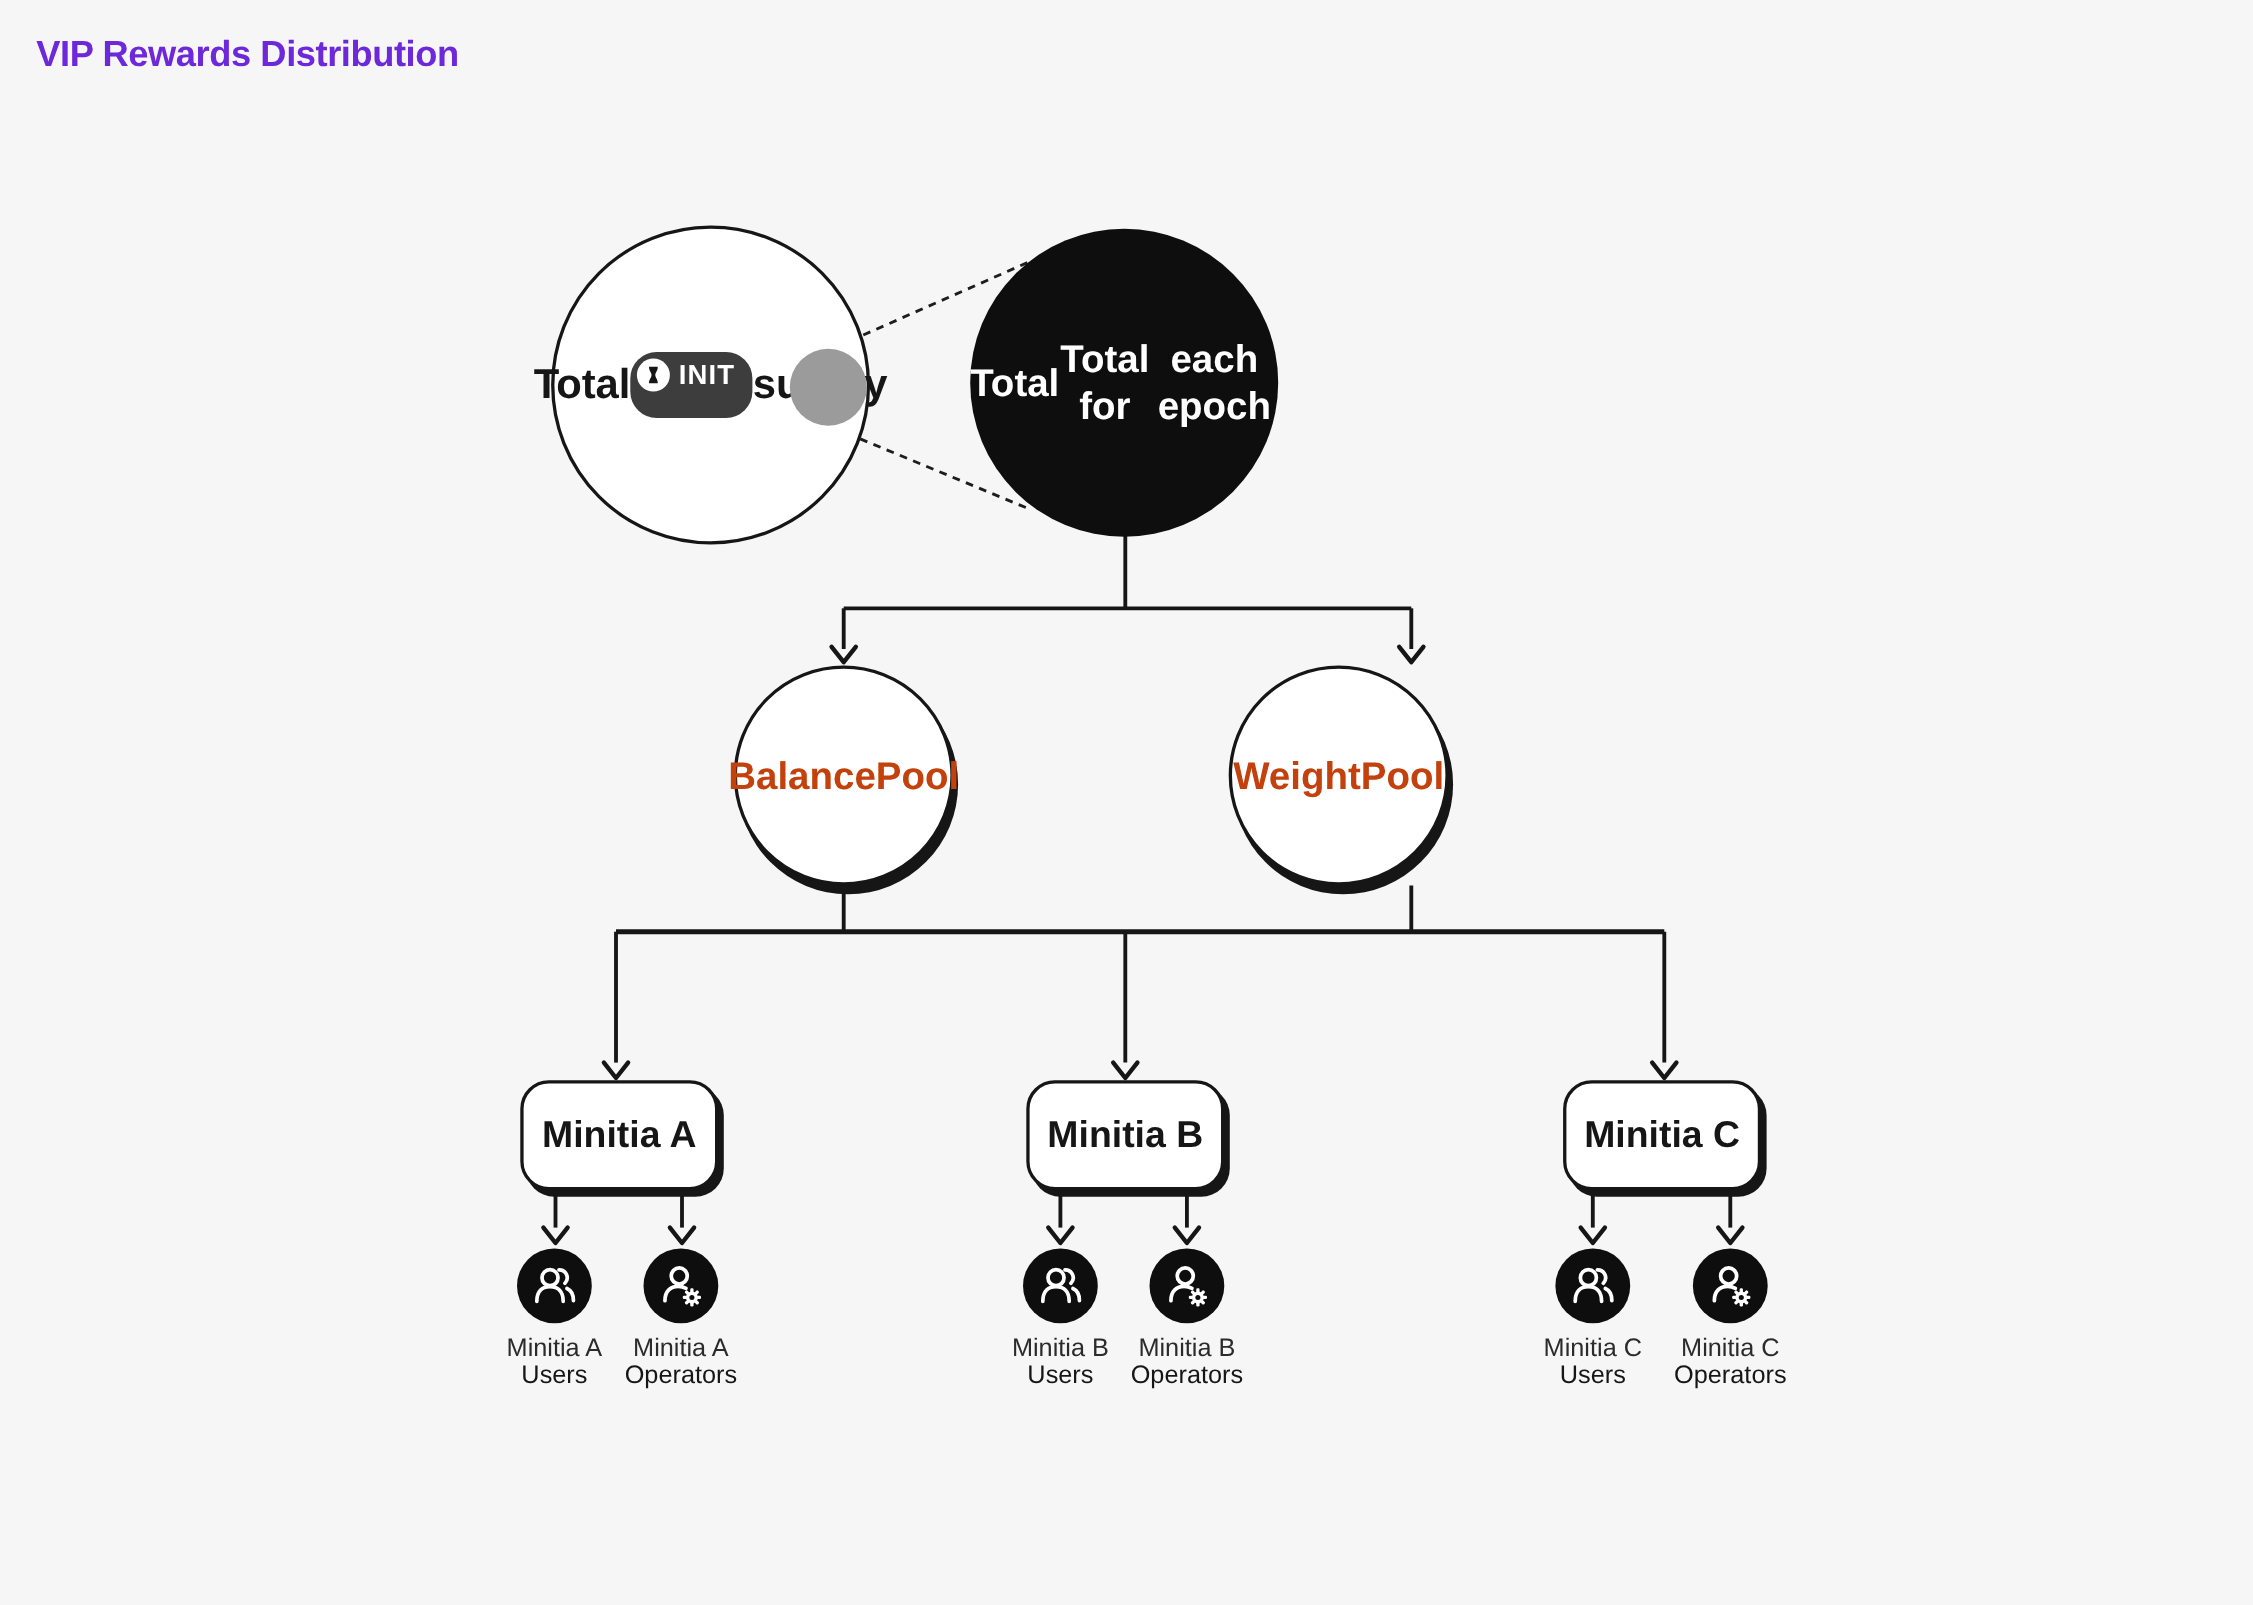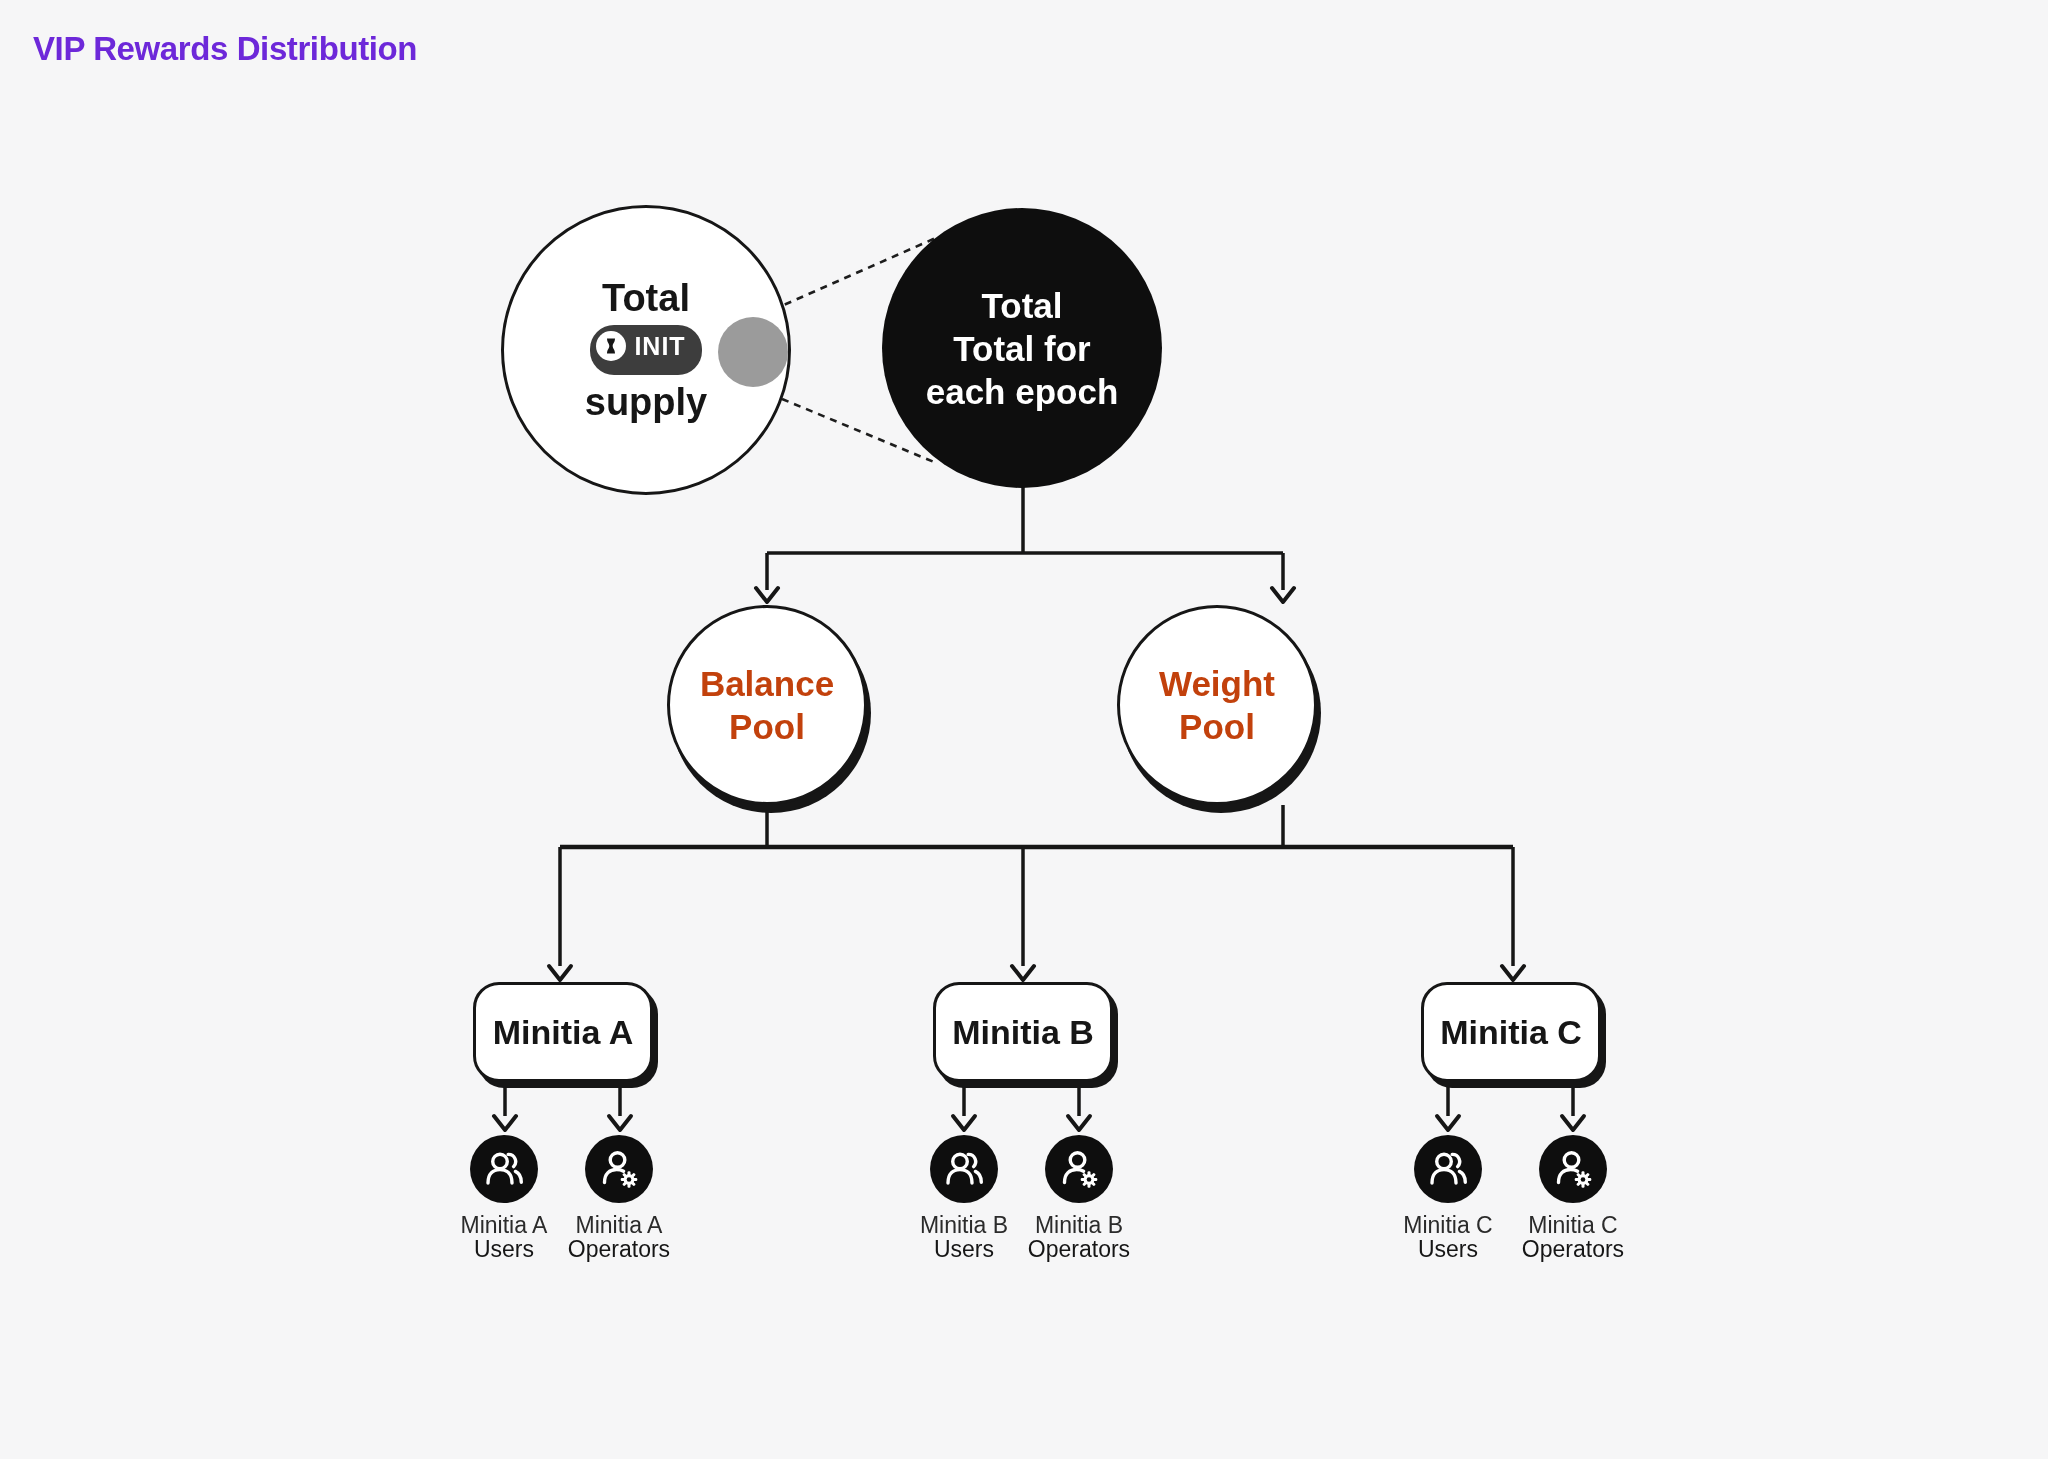--- a/index.html
+++ b/index.html
@@ -6,32 +6,32 @@
   .canvas{
     position:relative;width:2048px;height:1459px;background:#f6f6f7;
     font-family:"Liberation Sans", sans-serif;color:#161616;overflow:hidden;
   }
   .title{
     position:absolute;left:33px;top:30px;font-size:33px;font-weight:700;
     letter-spacing:-0.4px;color:#6d28d9;
   }
   .svg-layer{position:absolute;left:0;top:0;width:2048px;height:1459px;}
   .node{
-    position:absolute;display:flex;flex-direction:column;align-items:center;
+    position:absolute;display:flex;flex-direction:row;align-items:center;
     justify-content:center;text-align:center;box-sizing:border-box;
   }
   .circle{border-radius:50%;}
   .supply-circle{
     left:501px;top:205px;width:290px;height:290px;background:#ffffff;
     border:3px solid #161616;
   }
   .supply-line{font-size:38px;font-weight:700;line-height:44px;color:#161616;}
   .init-badge{
     display:flex;align-items:center;background:#3d3d3d;border-radius:24px;
-    height:42px;padding:0 16px 8px 6px;margin:5px 0;gap:8px;
+    height:42px;padding:0 16px 18px 6px;margin:5px 0;gap:8px;
   }
   .init-badge-circle{
     width:30px;height:30px;border-radius:50%;background:#ffffff;
     display:flex;align-items:center;justify-content:center;flex:0 0 auto;
   }
   .init-badge-text{color:#ffffff;font-size:25px;font-weight:700;letter-spacing:1px;}
   .gray-dot{
     position:absolute;left:718px;top:317px;width:70px;height:70px;
     border-radius:50%;background:#9b9b9b;
   }

